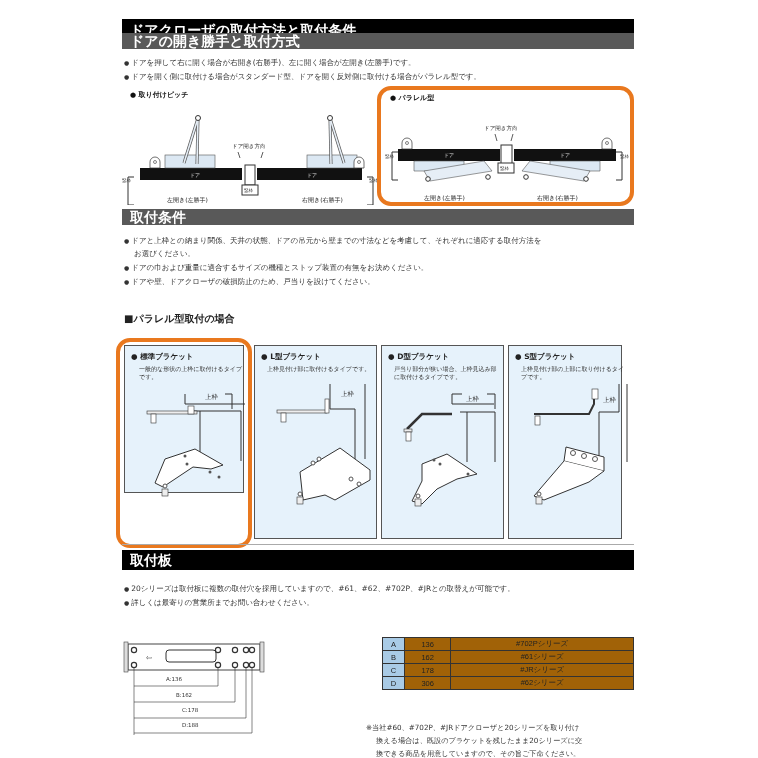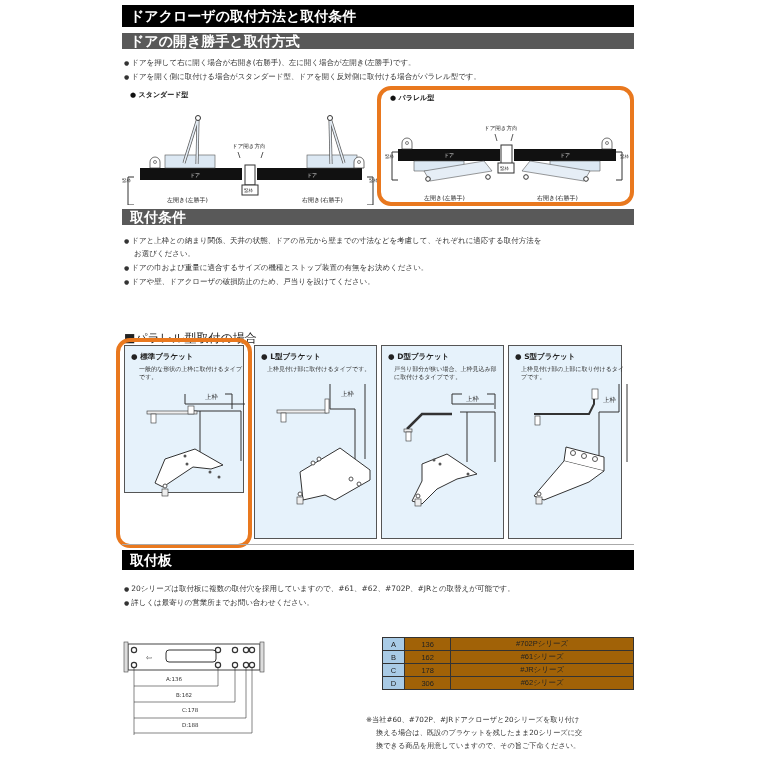--- a/index.html
+++ b/index.html
@@ -1,44 +1,44 @@
 <!DOCTYPE html>
 <html><head>
 <meta charset="utf-8">
 <style>
   html,body{margin:0;padding:0;background:#fff;}
   body{width:758px;height:758px;position:relative;overflow:hidden;font-family:"DejaVu Sans",sans-serif;color:#222;}
   .abs{position:absolute;}
-  .h1{left:122px;top:5px;width:512px;height:22px;background:#000;color:#fff;font-weight:bold;font-size:14px;line-height:22px;padding-left:8px;box-sizing:border-box;}
+  .h1{left:122px;top:19px;width:512px;height:22px;background:#000;color:#fff;font-weight:bold;font-size:14px;line-height:22px;padding-left:8px;box-sizing:border-box;}
   .h2{left:122px;top:33px;width:512px;height:16px;background:#595959;color:#fff;font-weight:bold;font-size:14px;line-height:16px;padding-left:8px;box-sizing:border-box;}
   .bul{font-size:7.5px;line-height:12px;color:#333;white-space:nowrap;}
   .bul::before{content:"●";font-size:6px;margin-right:2px;}
   .cont{padding-left:10px;}
   .lbl{font-size:7px;font-weight:bold;color:#111;}
   .orange{border:4px solid #e9781e;border-radius:14px;box-sizing:border-box;}
   .card{background:#e6f2fb;border:1px solid #555;box-sizing:border-box;}
   .card-title{font-size:7.5px;font-weight:bold;position:absolute;left:6px;top:6px;white-space:nowrap;}
   .card-desc{font-size:6px;color:#333;position:absolute;left:14px;top:19px;line-height:8px;width:105px;}
   .small{font-size:5.5px;color:#333;}
   table.pt{border-collapse:collapse;font-size:7.5px;font-family:"Liberation Sans",sans-serif;}
   table.pt td{border:1px solid #333;height:12px;text-align:center;padding:0;color:#222;}
   table.pt td.hd{background:#a9cbe6;}
   table.pt td.cl{background:#a16207;}
-  .note{font-size:7.2px;line-height:13px;color:#333;white-space:nowrap;}
+  .note{font-size:7.2px;line-height:13px;color:#333;white-space:nowrap;margin-top:8px;}
 </style>
 </head>
 <body>
 
 <div class="abs h1">ドアクローザの取付方法と取付条件</div>
 <div class="abs h2">ドアの開き勝手と取付方式</div>
 
 <div class="abs bul" style="left:124px;top:57px;">ドアを押して右に開く場合が右開き(右勝手)、左に開く場合が左開き(左勝手)です。</div>
 <div class="abs bul" style="left:124px;top:71px;">ドアを開く側に取付ける場合がスタンダード型、ドアを開く反対側に取付ける場合がパラレル型です。</div>
 
-<div class="abs lbl" style="left:130px;top:90px;">● <span>スタンダード型</span></div>
+<div class="abs lbl" style="left:130px;top:90px;">● <span>取り付けピッチ</span></div>
 <svg class="abs" style="left:122px;top:100px;" width="255" height="105">
 
   <path d="M12 77 h-6 v28 h6" fill="none" stroke="#333" stroke-width="1"></path>
   <path d="M245 77 h6 v28 h-6" fill="none" stroke="#333" stroke-width="1"></path>
 
   <rect x="18" y="68" width="102" height="12" fill="#111"></rect>
   <rect x="135" y="68" width="105" height="12" fill="#111"></rect>
   <text x="68" y="77" font-size="5" fill="#ddd">ドア</text>
   <text x="185" y="77" font-size="5" fill="#ddd">ドア</text>
 
@@ -108,21 +108,21 @@
   <text x="155" y="100" font-size="6" fill="#222">右開き(右勝手)</text>
 </svg>
 
 <div class="abs h2" style="top:209px;">取付条件</div>
 <div class="abs bul" style="left:124px;top:235px;">ドアと上枠との納まり関係、天井の状態、ドアの吊元から壁までの寸法などを考慮して、それぞれに適応する取付方法を</div>
 <div class="abs bul cont" style="left:124px;top:248px;">お選びください。</div>
 <style>.cont::before{content:"";margin:0;}</style>
 <div class="abs bul" style="left:124px;top:262px;">ドアの巾および重量に適合するサイズの機種とストップ装置の有無をお決めください。</div>
 <div class="abs bul" style="left:124px;top:276px;">ドアや壁、ドアクローザの破損防止のため、戸当りを設けてください。</div>
 
-<div class="abs" style="left:124px;top:330px;font-size:12px;font-weight:normal;">■パラレル型取付の場合</div>
+<div class="abs" style="left:124px;top:312px;font-size:10px;font-weight:bold;">■パラレル型取付の場合</div>
 
 <div class="abs card" style="left:124px;top:345px;width:120px;height:148px;">
   <div class="card-title">● <span>標準ブラケット</span></div>
   <div class="card-desc">一般的な形状の上枠に取付けるタイプです。</div>
   <svg class="abs" style="left:0;top:38px;" width="120" height="155">
     <path d="M60 10 v10 h62" fill="none" stroke="#333"></path>
     <path d="M100 10 h7 v15" fill="none" stroke="#333"></path>
     <text x="80" y="15" font-size="6.5" fill="#333">上枠</text>
     <path d="M68 27 h48 v50 M75 27 v50" fill="none" stroke="#333"></path>
     <rect x="22" y="27" width="50" height="3" fill="#eee" stroke="#333" stroke-width=".6"></rect>

